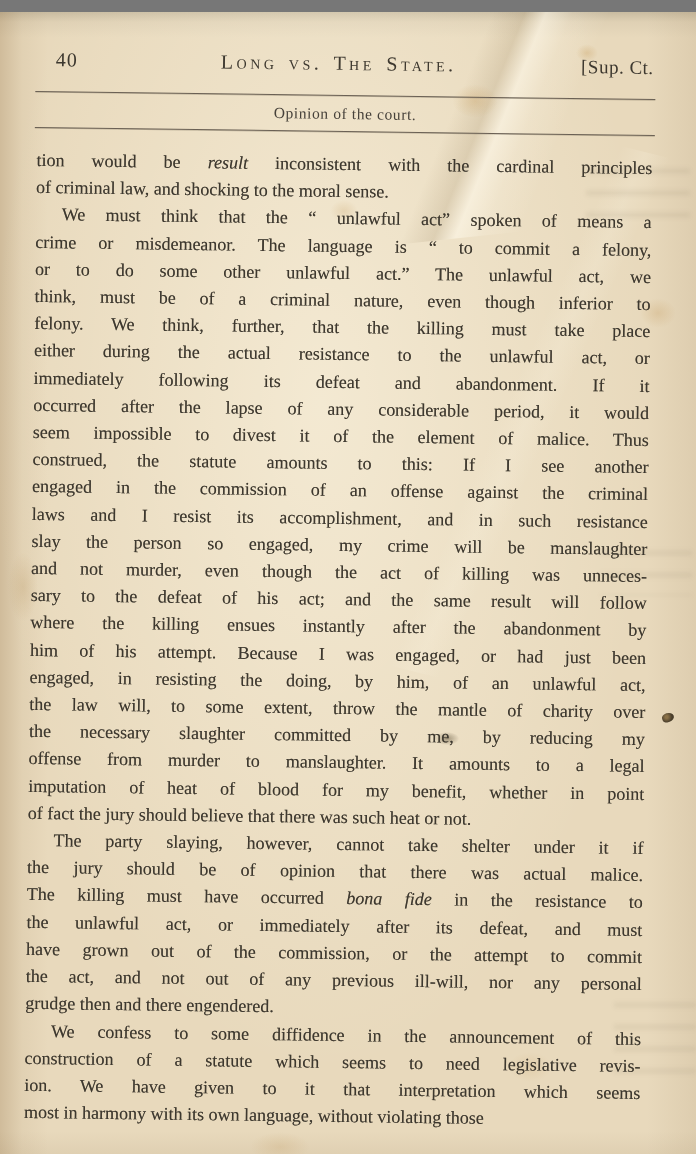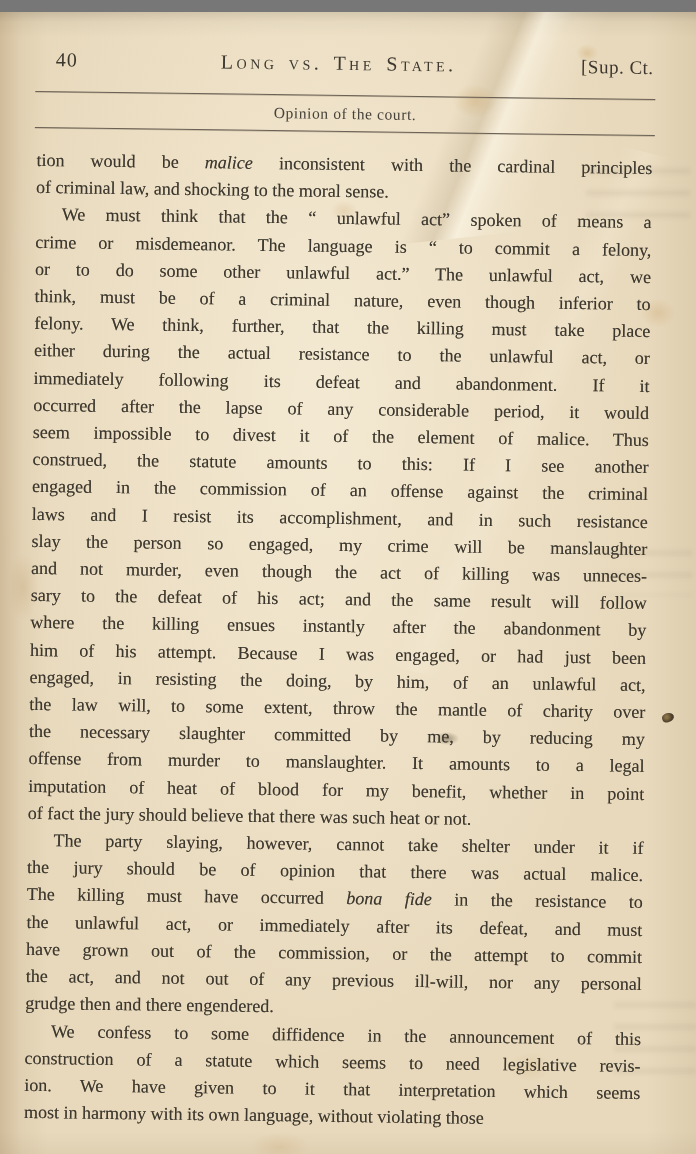--- a/index.html
+++ b/index.html
@@ -95,21 +95,21 @@
     <header class="running-head">
       <span class="pagenum">40</span>
       <span class="rh-title">Long vs. The State.</span>
       <span class="court">[Sup. Ct.</span>
     </header>
     <div class="rule rule1"></div>
     <div class="section-heading">Opinion of the court.</div>
     <div class="rule rule2"></div>
     <main class="body-text" id="body-text">
         <div class="para">
-          <div class="line"><span>tion would be </span><span class="it">malice</span><span> inconsistent with the cardinal principles</span></div>
+          <div class="line"><span>tion would be </span><span class="it">result</span><span> inconsistent with the cardinal principles</span></div>
           <div class="line lastline"><span>of criminal law, and shocking to the moral sense.</span></div>
         </div>
         <div class="para indent">
           <div class="line"><span>We must think that the “ unlawful act” spoken of means a</span></div>
           <div class="line"><span>crime or misdemeanor. The language is “ to commit a felony,</span></div>
           <div class="line"><span>or to do some other unlawful act.” The unlawful act, we</span></div>
           <div class="line"><span>think, must be of a criminal nature, even though inferior to</span></div>
           <div class="line"><span>felony. We think, further, that the killing must take place</span></div>
           <div class="line"><span>either during the actual resistance to the unlawful act, or</span></div>
           <div class="line"><span>immediately following its defeat and abandonment. If it</span></div>

